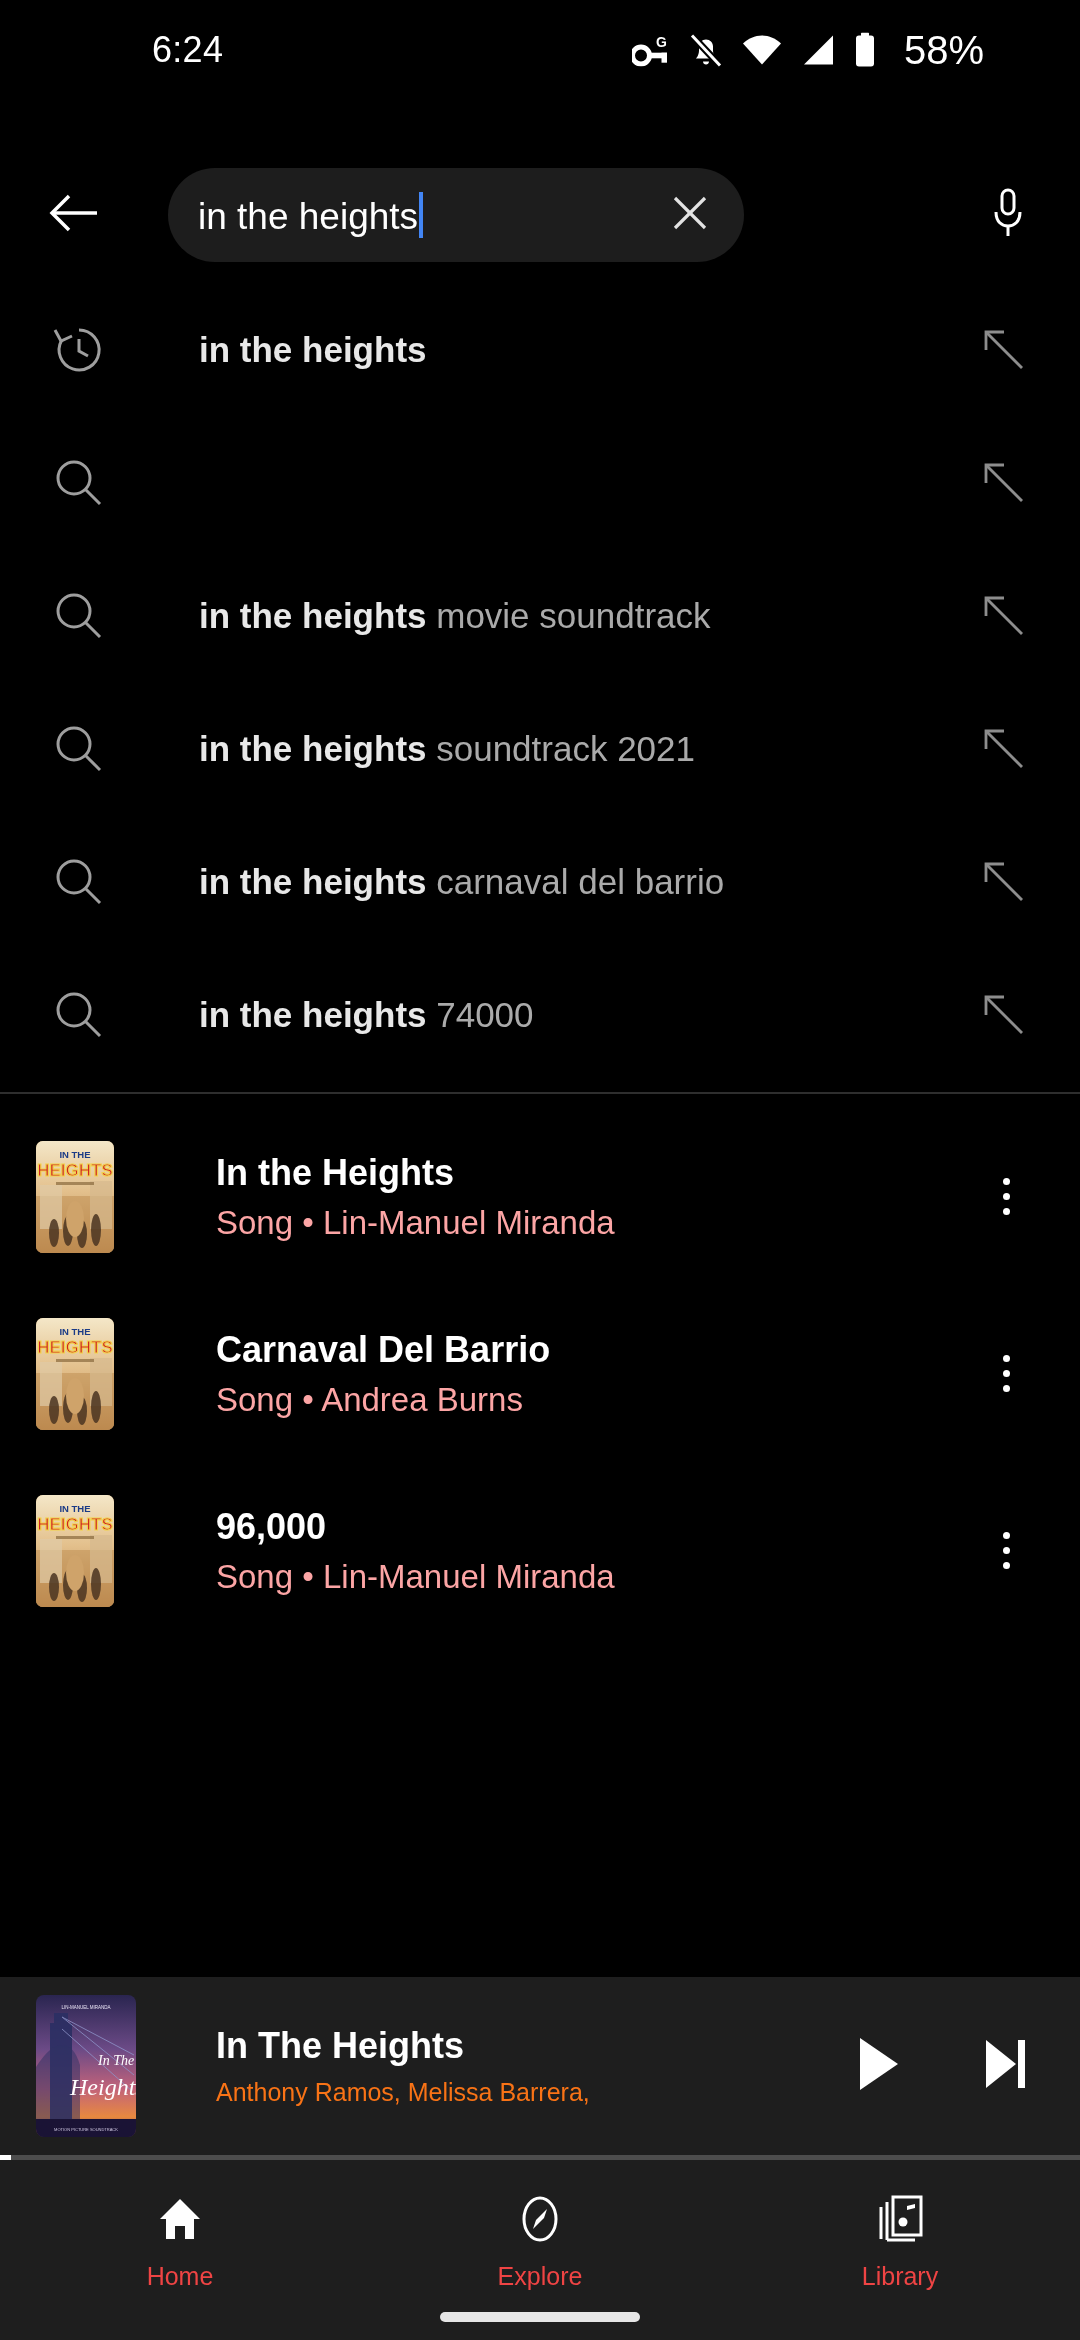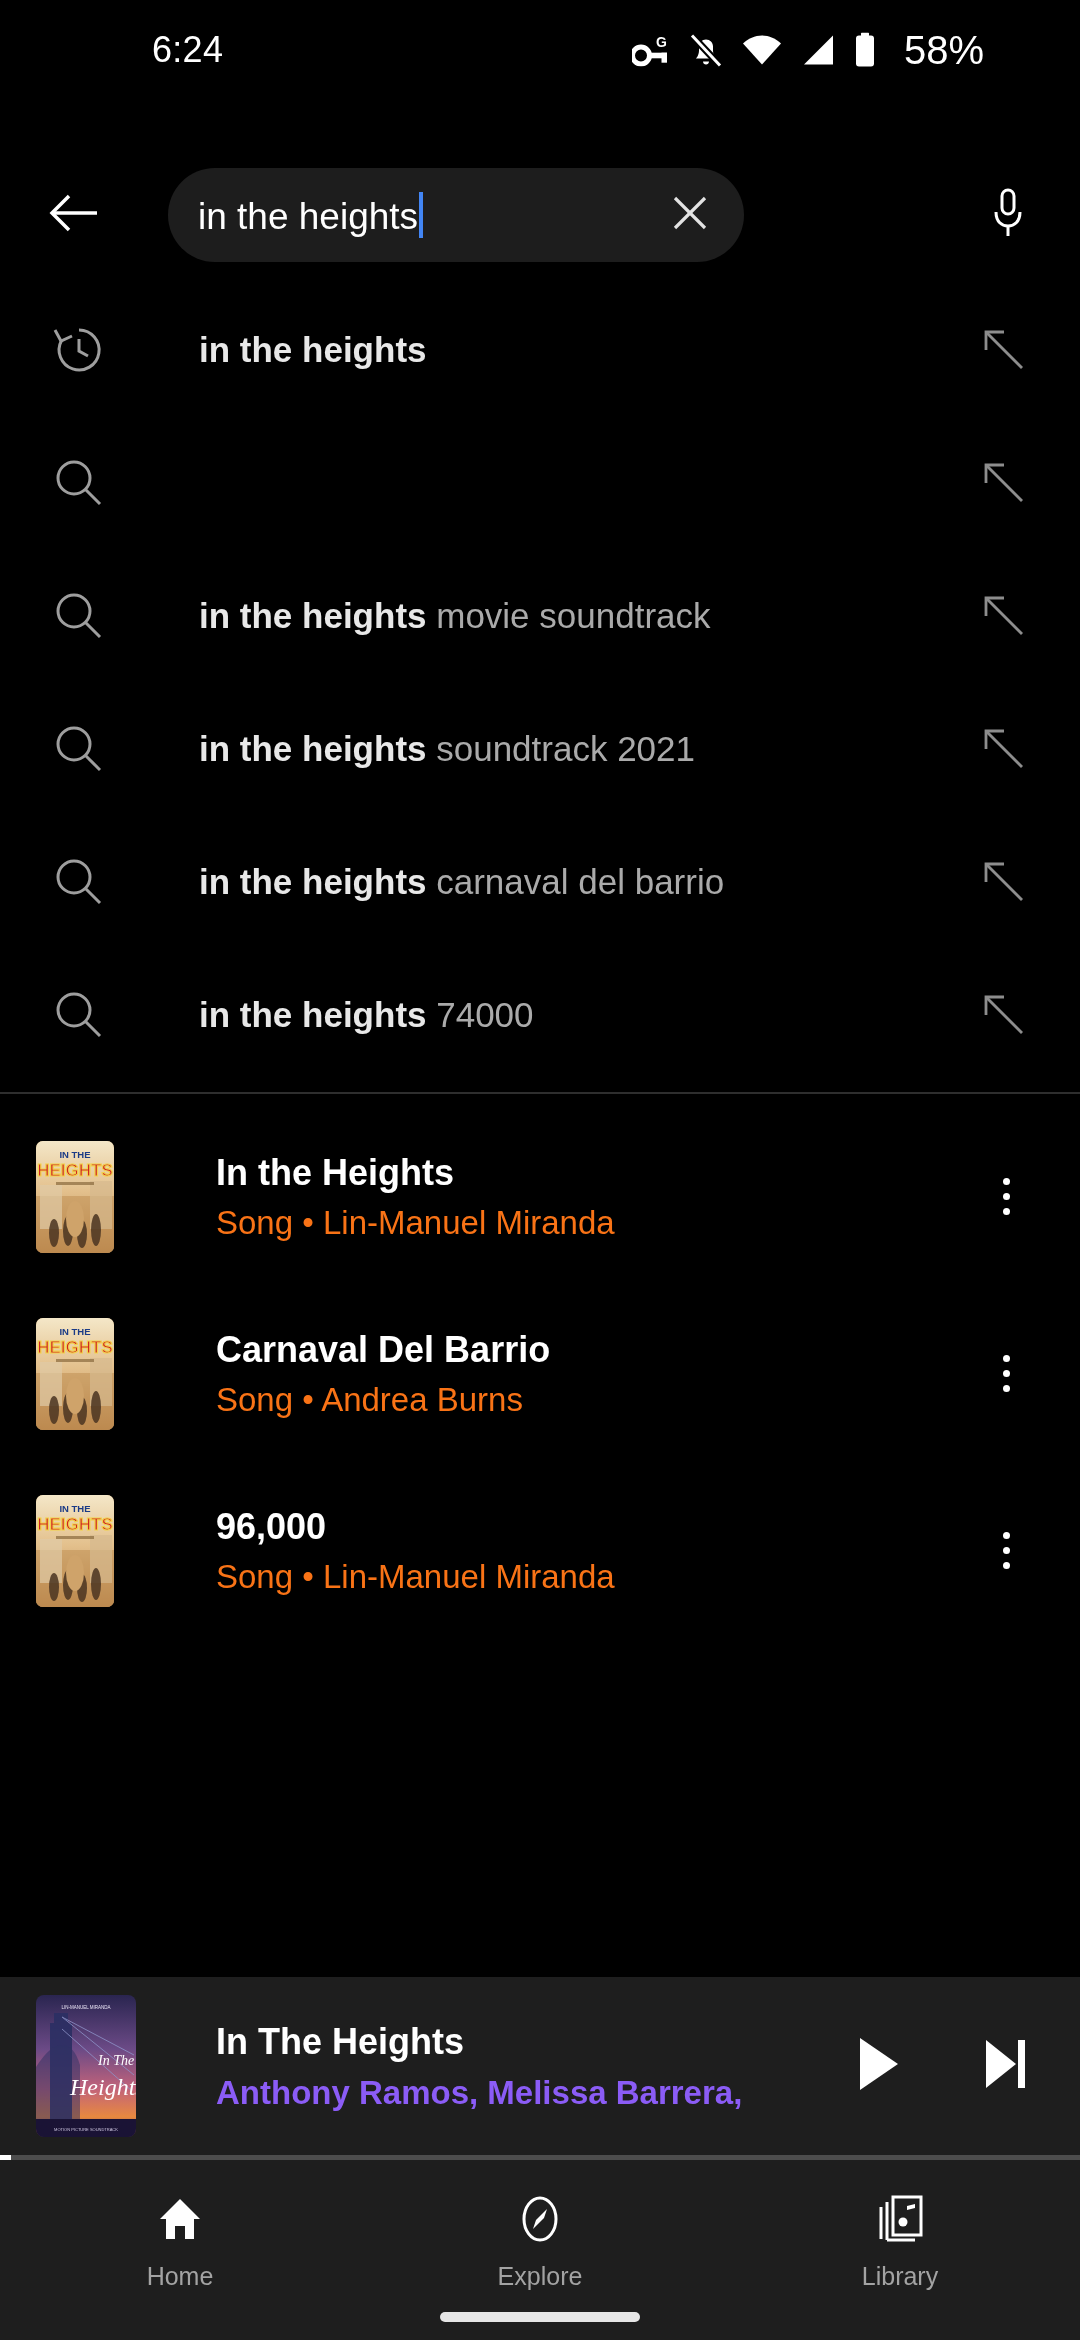--- a/index.html
+++ b/index.html
@@ -96,21 +96,21 @@
     background:#c9a36c;
   }
   .song-meta{
     position:absolute; left:216px; right:150px;
   }
   .song-title{
     font-size:36px; color:#fff; font-weight:700; line-height:1.2;
     white-space:nowrap; overflow:hidden;
   }
   .song-sub{
-    font-size:33px; color:#f97316; margin-top:9px; line-height:1.2;
+    font-size:33px; color:#fca5a5; margin-top:9px; line-height:1.2;
     white-space:nowrap; overflow:hidden;
   }
   .kebab{
     position:absolute; right:44px; top:50%; transform:translateY(-50%);
     width:60px; height:72px; display:flex; flex-direction:column;
     align-items:center; justify-content:center; gap:8px;
   }
   .kebab i{ display:block; width:7px; height:7px; border-radius:50%; background:#fff; }
 
   
@@ -121,22 +121,22 @@
   .mp-thumb{
     position:absolute; left:36px; top:50%; transform:translateY(-50%);
     width:100px; height:142px; border-radius:8px; overflow:hidden;
   }
   .mp-meta{ position:absolute; left:216px; top:50%; transform:translateY(-50%); right:320px; }
   .mp-title{
     font-size:36px; color:#fff; font-weight:700; line-height:1.2;
     white-space:nowrap; overflow:hidden;
   }
   .mp-sub{
-    font-size:33px; color:#8b5cf6; margin-top:10px; line-height:1.2;
-    white-space:nowrap; overflow:hidden;font-weight:bold;
+    font-size:25px; color:#f97316; margin-top:10px; line-height:1.2;
+    white-space:nowrap; overflow:hidden;
   }
   .mp-play{
     position:absolute; right:165px; top:50%; transform:translateY(-50%);
     width:74px; height:74px; display:flex; align-items:center; justify-content:center;
   }
   .mp-next{
     position:absolute; right:38px; top:50%; transform:translateY(-50%);
     width:74px; height:74px; display:flex; align-items:center; justify-content:center;
   }
   .progress-track{
@@ -148,21 +148,21 @@
   
   .bottomnav{
     position:absolute; left:0; top:2160px; width:1080px; height:180px;
     background:#1e1e1e; display:flex;
   }
   .nav-item{
     flex:1; display:flex; flex-direction:column; align-items:center;
     padding-top:32px;
   }
   .nav-icon{ height:54px; display:flex; align-items:center; justify-content:center; }
-  .nav-label{ font-size:25px; color:#a3a3a3; margin-top:16px;text-align:right; }
+  .nav-label{ font-size:25px; color:#ef4444; margin-top:16px;text-align:right; }
   .home-indicator{
     position:absolute; left:50%; transform:translateX(-50%);
     bottom:18px; width:200px; height:10px; border-radius:5px; background:#e6e6e6;
   }
 </style>
 </head>
 <body>
 
 <div class="statusbar">
   <div class="status-time">6:24</div>

